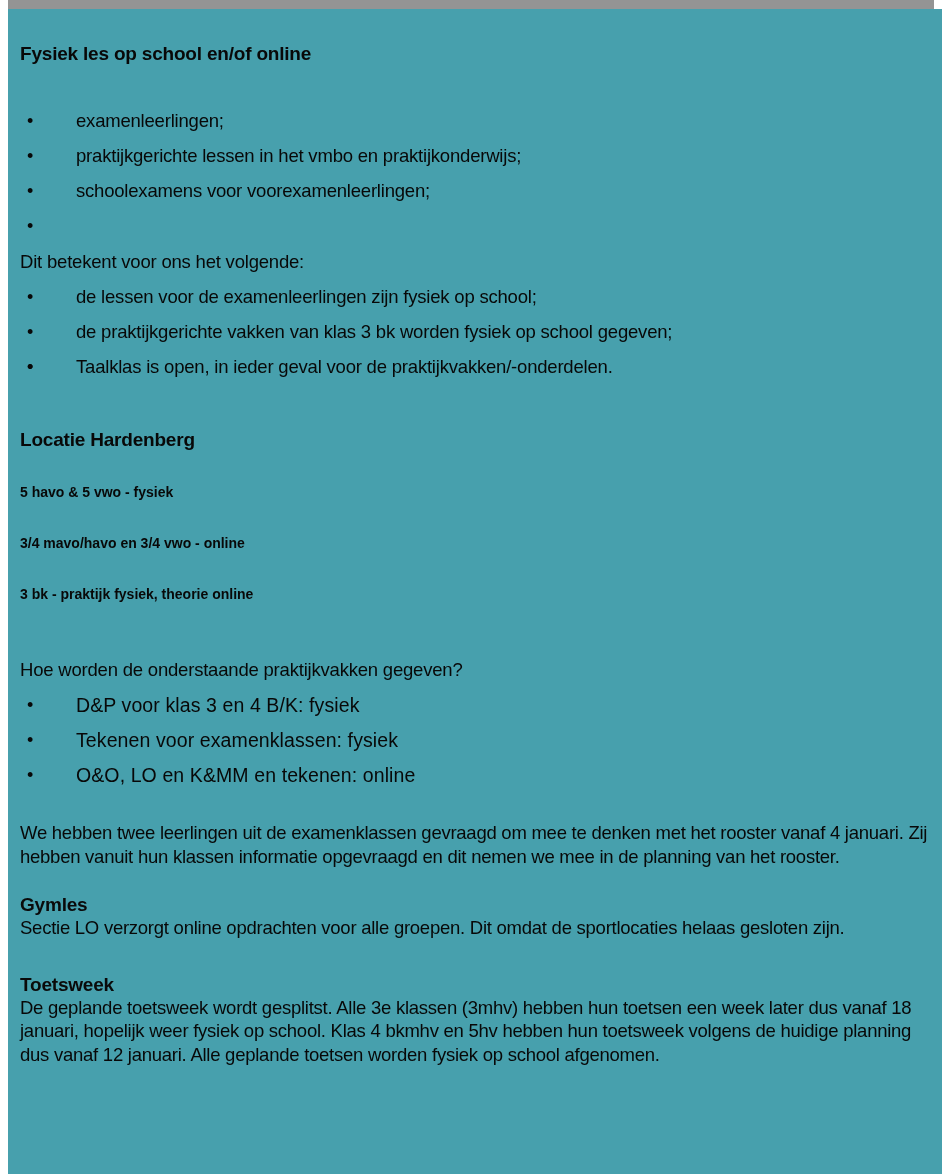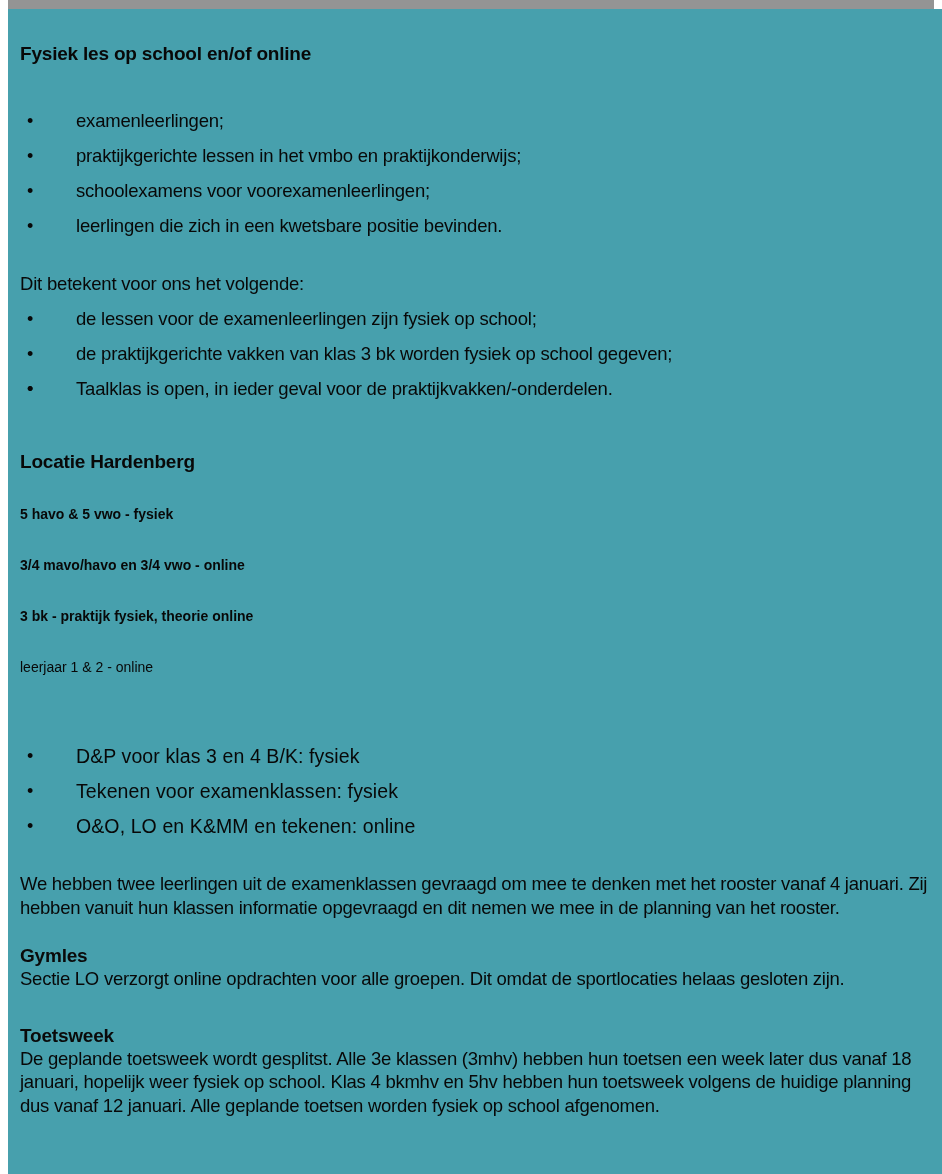--- a/index.html
+++ b/index.html
@@ -136,21 +136,21 @@
 
   <div style="height:32px"></div>
 
 
   <div style="height:13px"></div>
 
   <ul class="bullets grp1">
     <li><span class="bullet-dot">•</span><span>examenleerlingen;</span></li>
     <li><span class="bullet-dot">•</span><span>praktijkgerichte lessen in het vmbo en praktijkonderwijs;</span></li>
     <li><span class="bullet-dot">•</span><span>schoolexamens voor voorexamenleerlingen;</span></li>
-    <li><span class="bullet-dot">•</span><span>leerlingen die zich in een kwetsbare positie bevinden.</span></li>
+    <li><span class="bullet-dot">•</span></li>
   </ul>
 
   <div style="height:36px"></div>
 
   <div class="para">Dit betekent voor ons het volgende:</div>
 
   <div style="height:13px"></div>
 
   <ul class="bullets grp2">
     <li><span class="bullet-dot">•</span><span>de lessen voor de examenleerlingen zijn fysiek op school;</span></li>
@@ -161,24 +161,24 @@
 
   <div style="height:38px"></div>
 
   <div class="heading">Locatie Hardenberg</div>
 
   <div style="height:8px"></div>
 
   <div class="loc-line">5 havo &amp; 5 vwo - fysiek</div>
   <div class="loc-line">3/4 mavo/havo en 3/4 vwo - online</div>
   <div class="loc-line">3 bk - praktijk fysiek, theorie online</div>
-  <div class="loc-line light">leerjaar 1 &amp; 2 - online</div>
 
   <div style="height:47px"></div>
 
+  <div class="para">Hoe worden de onderstaande praktijkvakken gegeven?</div>
 
   <div style="height:13px"></div>
 
   <ul class="bullets grp3">
     <li><span class="bullet-dot">•</span><span>D&amp;P voor klas 3 en 4 B/K: fysiek</span></li>
     <li><span class="bullet-dot">•</span><span>Tekenen voor examenklassen: fysiek</span></li>
     <li><span class="bullet-dot">•</span><span>O&amp;O, LO en K&amp;MM en tekenen: online</span></li>
   </ul>
 
   <div style="height:22px"></div>

